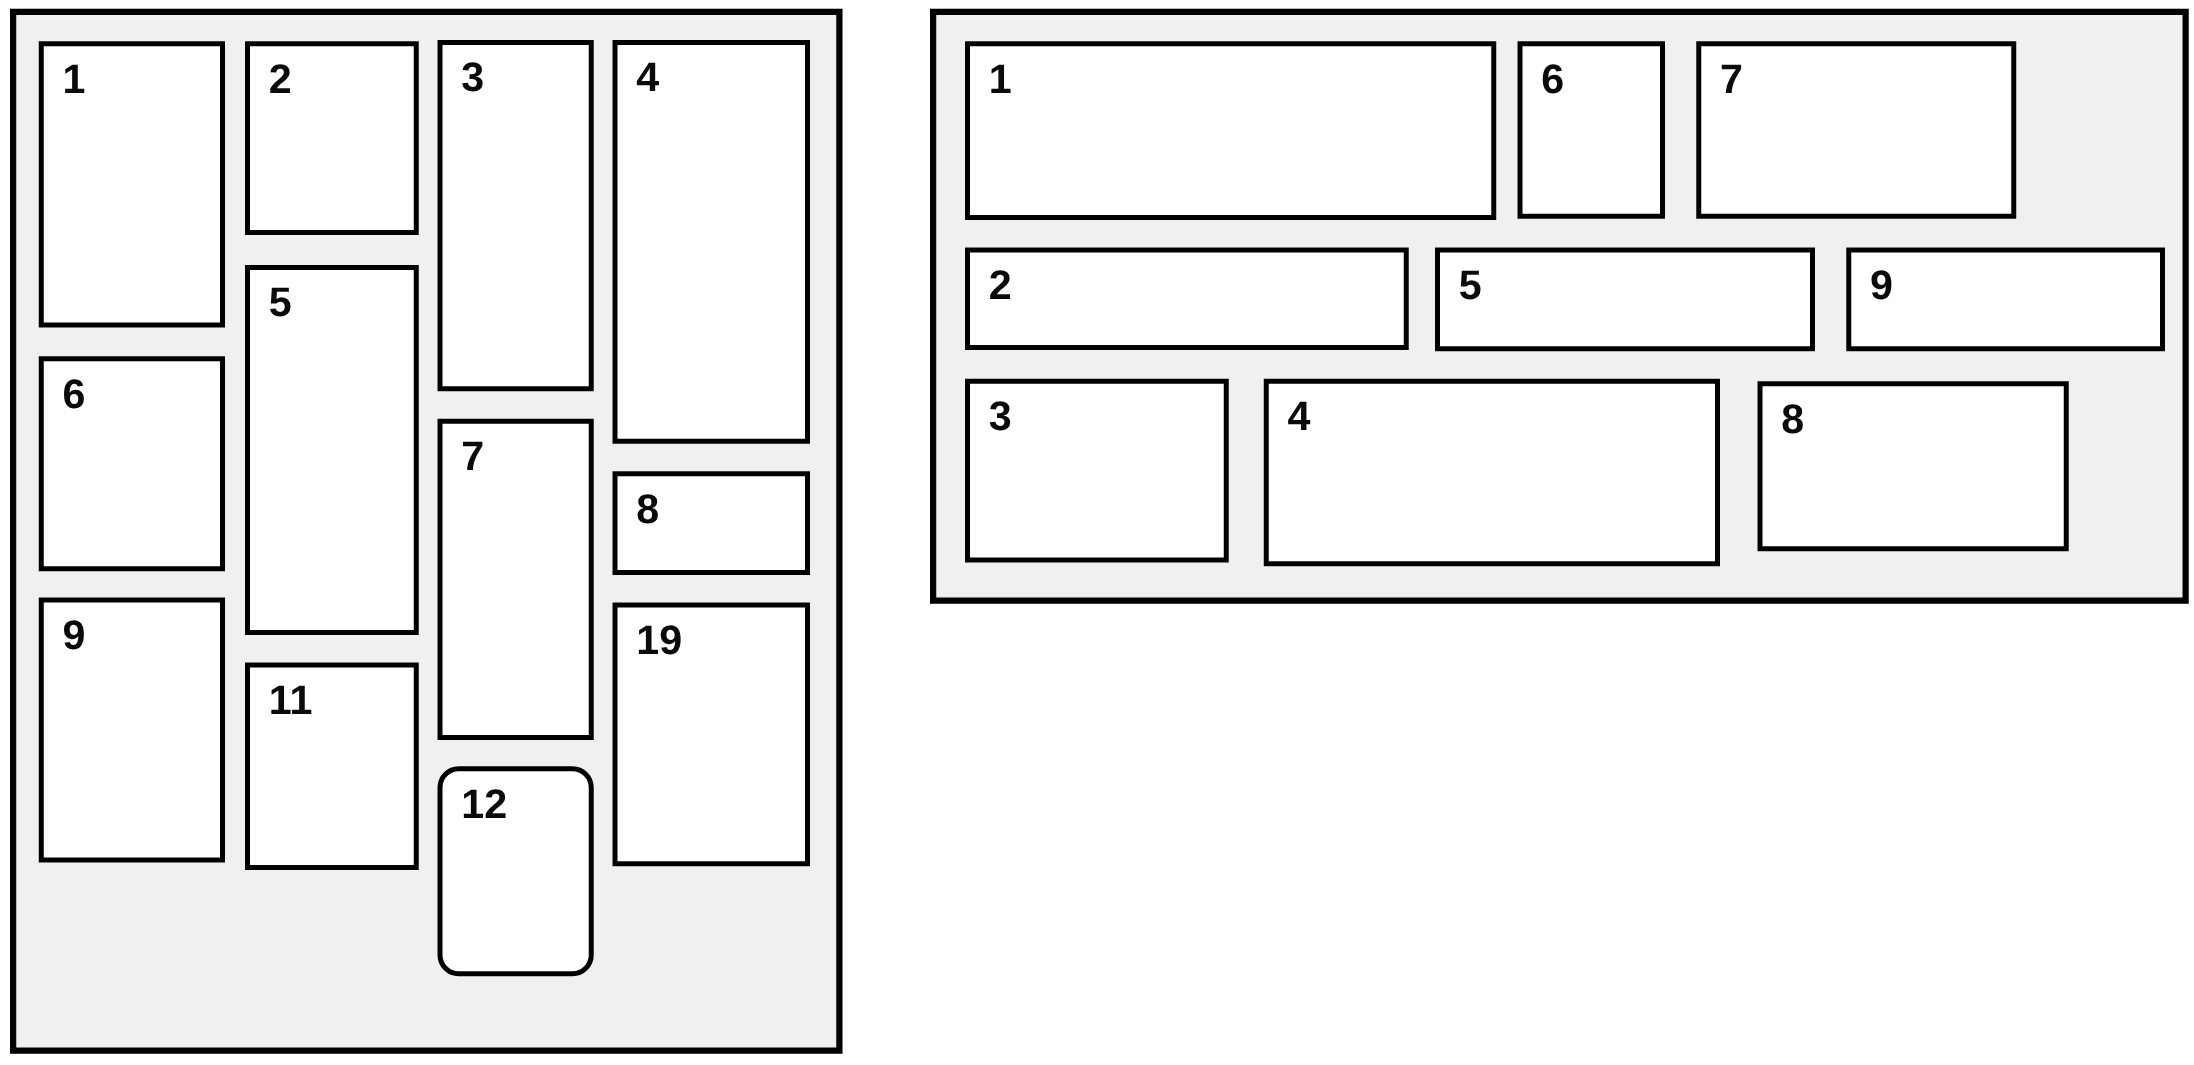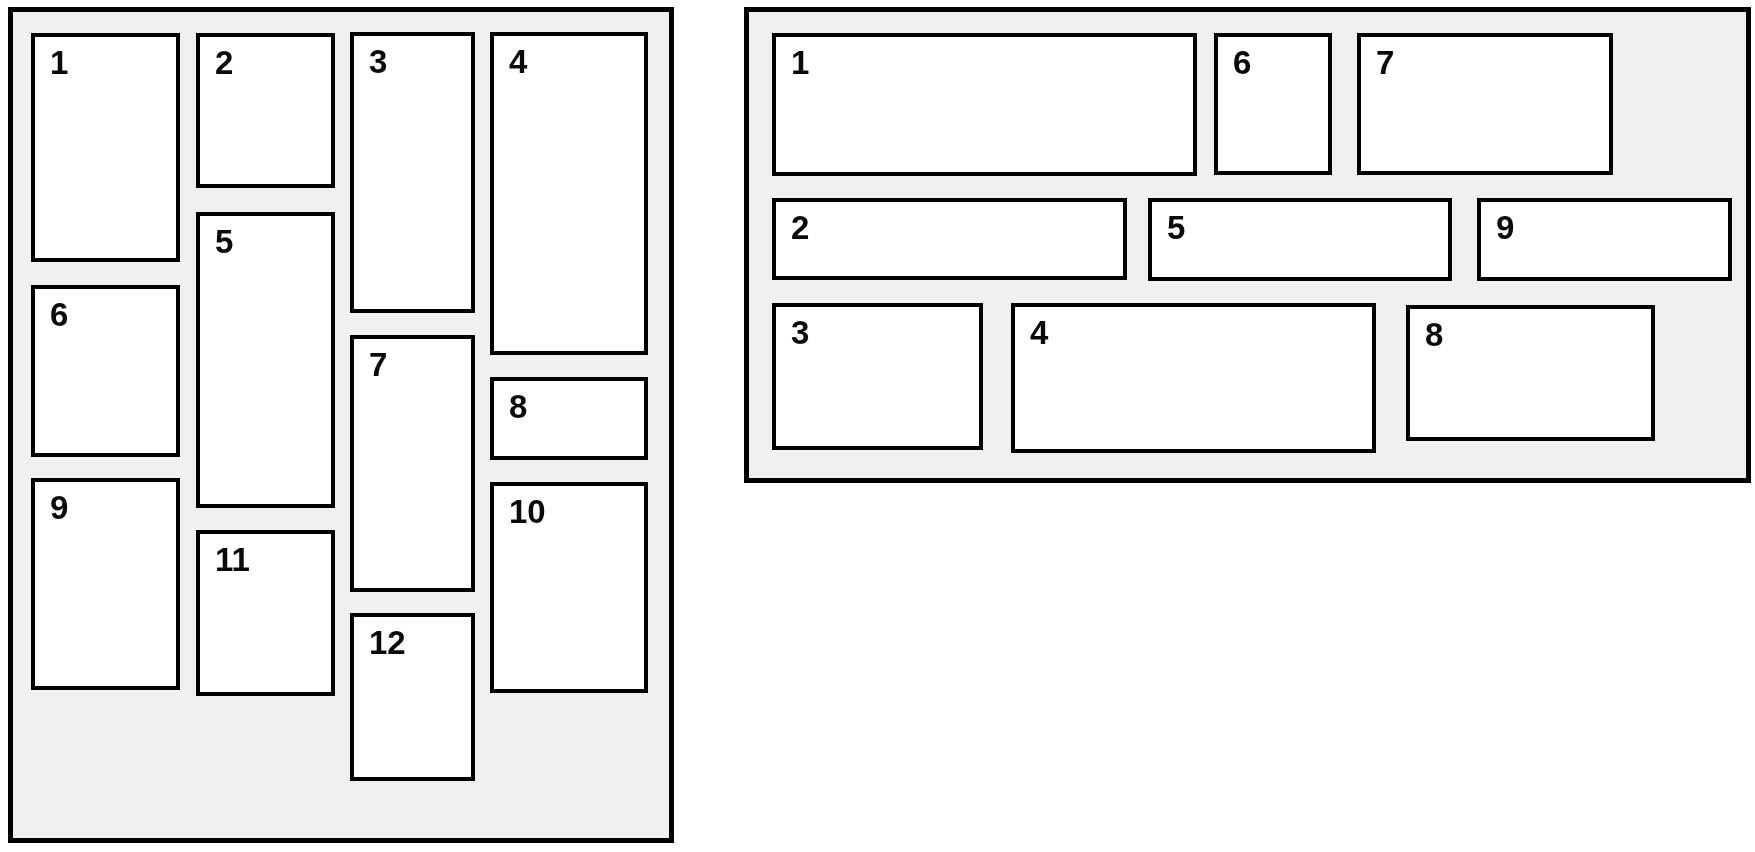--- a/index.html
+++ b/index.html
@@ -36,21 +36,21 @@
   .L2  { left: 183px; top: 21px;  width: 139px; height: 155px; }
   .L3  { left: 337px; top: 20px;  width: 125px; height: 281px; }
   .L4  { left: 477px; top: 20px;  width: 158px; height: 323px; }
   .L5  { left: 183px; top: 200px; width: 139px; height: 296px; }
   .L6  { left: 18px;  top: 273px; width: 149px; height: 172px; }
   .L7  { left: 337px; top: 323px; width: 125px; height: 257px; }
   .L8  { left: 477px; top: 365px; width: 158px; height: 83px;  }
   .L9  { left: 18px;  top: 466px; width: 149px; height: 212px; }
   .L10 { left: 477px; top: 470px; width: 158px; height: 211px; }
   .L11 { left: 183px; top: 518px; width: 139px; height: 166px; }
-  .L12 { left: 337px; top: 601px; width: 125px; height: 168px; }
+  .L12 { left: 337px; top: 601px; width: 125px; height: 168px; border-radius: 17px; }
 
   
   .R1 { left: 23px;  top: 21px;  width: 425px; height: 143px; }
   .R6 { left: 465px; top: 21px;  width: 118px; height: 142px; }
   .R7 { left: 608px; top: 21px;  width: 256px; height: 142px; }
   .R2 { left: 23px;  top: 186px; width: 355px; height: 82px;  }
   .R5 { left: 399px; top: 186px; width: 304px; height: 83px;  }
   .R9 { left: 728px; top: 186px; width: 255px; height: 83px;  }
   .R3 { left: 23px;  top: 291px; width: 211px; height: 147px; }
   .R4 { left: 262px; top: 291px; width: 365px; height: 150px; }
@@ -62,21 +62,21 @@
 <div class="panel panel-left">
   <div class="item L1">1</div>
   <div class="item L2">2</div>
   <div class="item L3">3</div>
   <div class="item L4">4</div>
   <div class="item L5">5</div>
   <div class="item L6">6</div>
   <div class="item L7">7</div>
   <div class="item L8">8</div>
   <div class="item L9">9</div>
-  <div class="item L10">10</div>
+  <div class="item L10">19</div>
   <div class="item L11">11</div>
   <div class="item L12">12</div>
 </div>
 
 <div class="panel panel-right">
   <div class="item R1">1</div>
   <div class="item R6">6</div>
   <div class="item R7">7</div>
   <div class="item R2">2</div>
   <div class="item R5">5</div>

